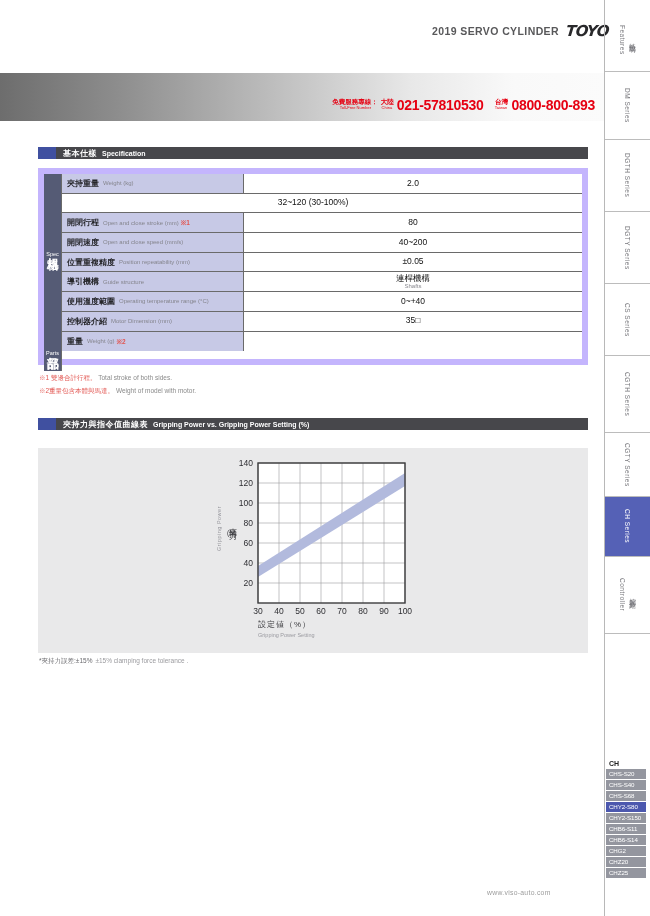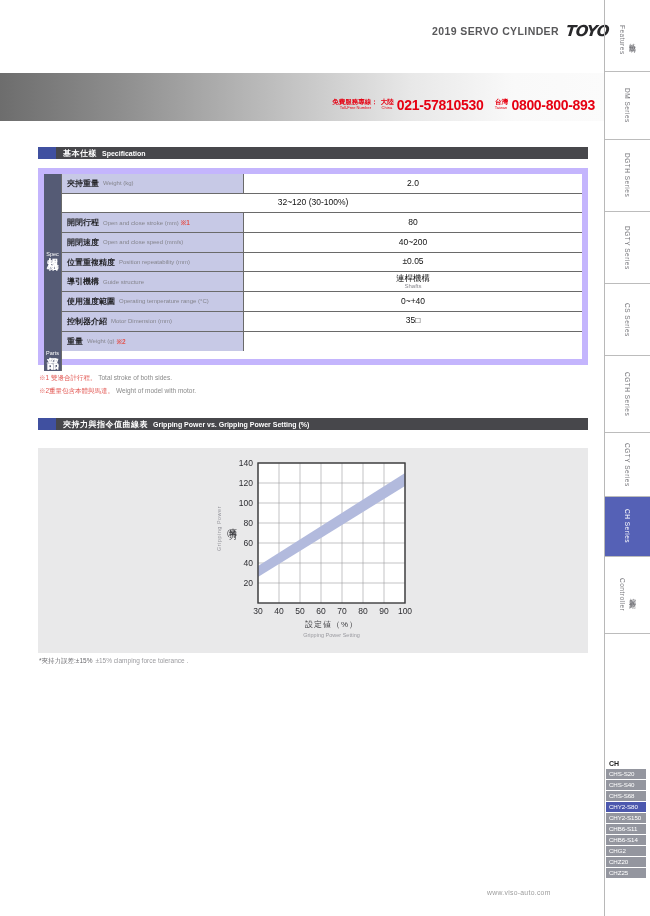--- a/index.html
+++ b/index.html
@@ -49,21 +49,21 @@
   .fn .g { color:#8a8a8a; }
 
   
   #chart-panel { position:absolute; top:448px; left:38px; width:550px; height:205px; background:#e9e9ea; }
   #chart-svg { position:absolute; top:0; left:0; }
   .ylab { position:absolute; left:178px; top:58px; display:flex; align-items:center; }
   .ylab .rot { writing-mode:vertical-rl; transform:rotate(180deg); font-size:5.5px; color:#9a9aa0; letter-spacing:.5px; }
   .ylab .zhcol { display:flex; flex-direction:column; align-items:center; margin-left:4px; }
   .ylab .zh { writing-mode:vertical-rl; font-size:8px; color:#3a3a3e; letter-spacing:2px; }
   .ylab .un { font-size:6.5px; color:#3a3a3e; margin-top:2px; }
-  .xlab { position:absolute; left:220px; width:147px; top:171px; text-align:center; }
+  .xlab { position:absolute; left:220px; width:147px; top:171px; }
   .xlab .zh { font-size:8px; color:#3a3a3e; letter-spacing:1px; }
   .xlab .en { font-size:5.5px; color:#9a9aa0; margin-top:2px; }
   #chart-note { position:absolute; top:657px; left:39px; font-size:6.5px; }
   #chart-note .nz { color:#6a6a6e; }
   #chart-note .ne { color:#9a9a9e; margin-left:3px; }
 
   
   #side-line { position:absolute; left:604px; top:0; width:1px; height:916px; background:#b8b8b8; }
   #tabs { position:absolute; left:605px; top:0; width:45px; }
   .tab { position:absolute; left:0; width:45px; border-bottom:1px solid #bcbcbc; display:flex; align-items:center; justify-content:center; cursor:pointer; }

